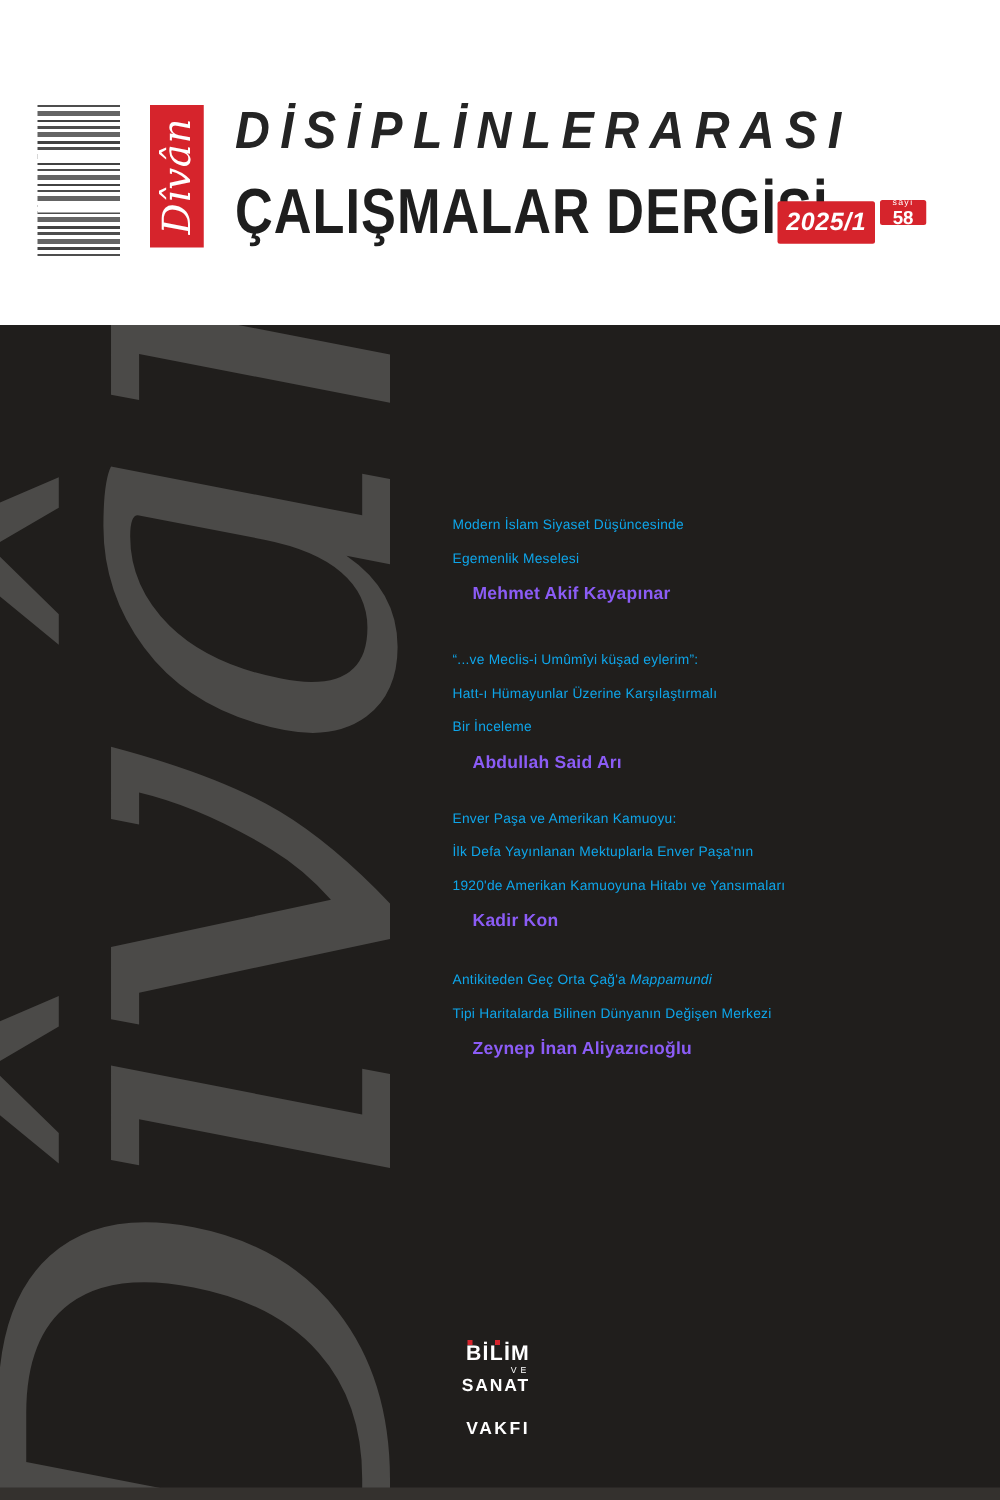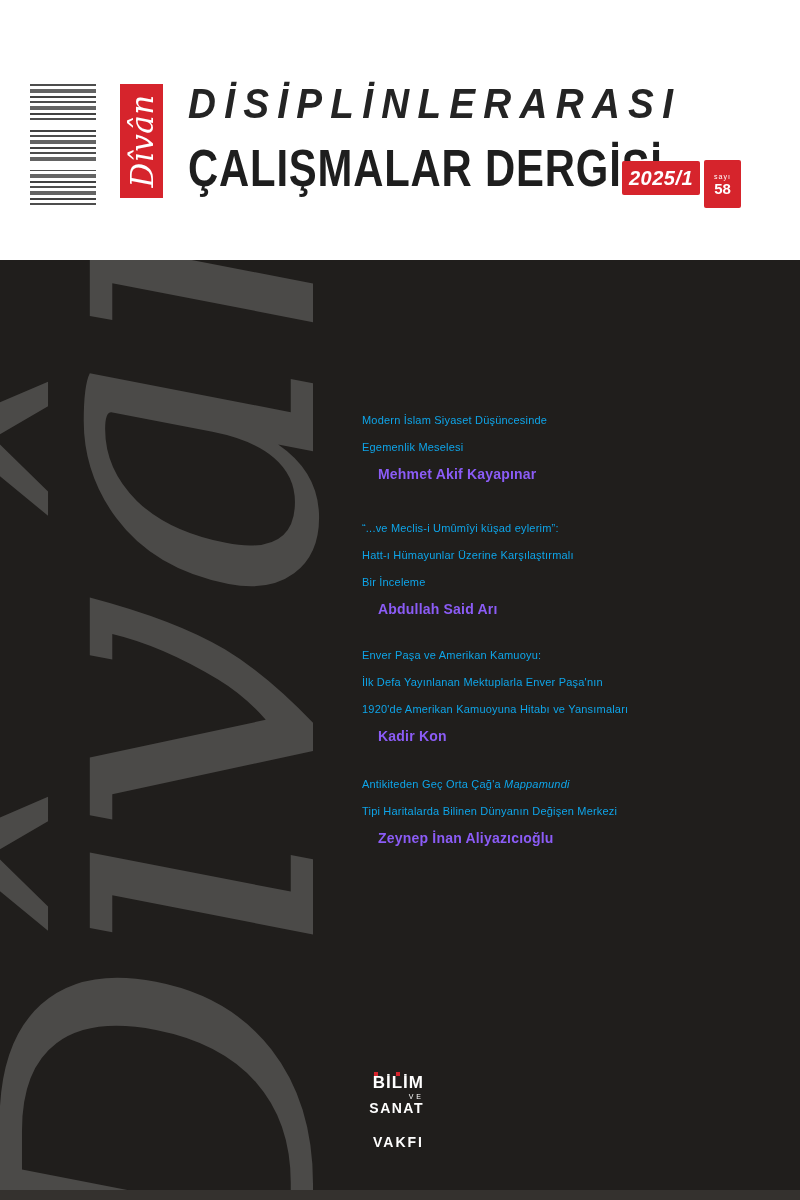--- a/index.html
+++ b/index.html
@@ -37,21 +37,21 @@
     position:absolute;left:188px;top:138px;white-space:nowrap;
     font-weight:bold;font-size:51px;line-height:62px;letter-spacing:1px;color:#1e1e1e;
     transform:scaleX(.82);transform-origin:left center;
   }
   .issue-badge{
     position:absolute;left:622px;top:161px;width:78px;height:34px;border-radius:2px;
     display:flex;align-items:center;justify-content:center;
     color:#ffffff;font-style:italic;font-weight:bold;font-size:20px;letter-spacing:.5px;
   }
   .issue-no{
-    position:absolute;left:704px;top:160px;width:37px;height:48px;border-radius:2px;
+    position:absolute;left:704px;top:160px;width:37px;height:20px;border-radius:2px;
     display:flex;flex-direction:column;align-items:center;justify-content:center;
     color:#ffffff;line-height:1;
   }
   .issue-no .lbl{font-size:7px;letter-spacing:1px;text-transform:lowercase;}
   .issue-no .num{font-size:15px;font-weight:bold;margin-top:1px;}
   
   .cover-body{
     position:absolute;left:0;top:260px;width:800px;height:940px;
     background:#201e1c;overflow:hidden;
   }

